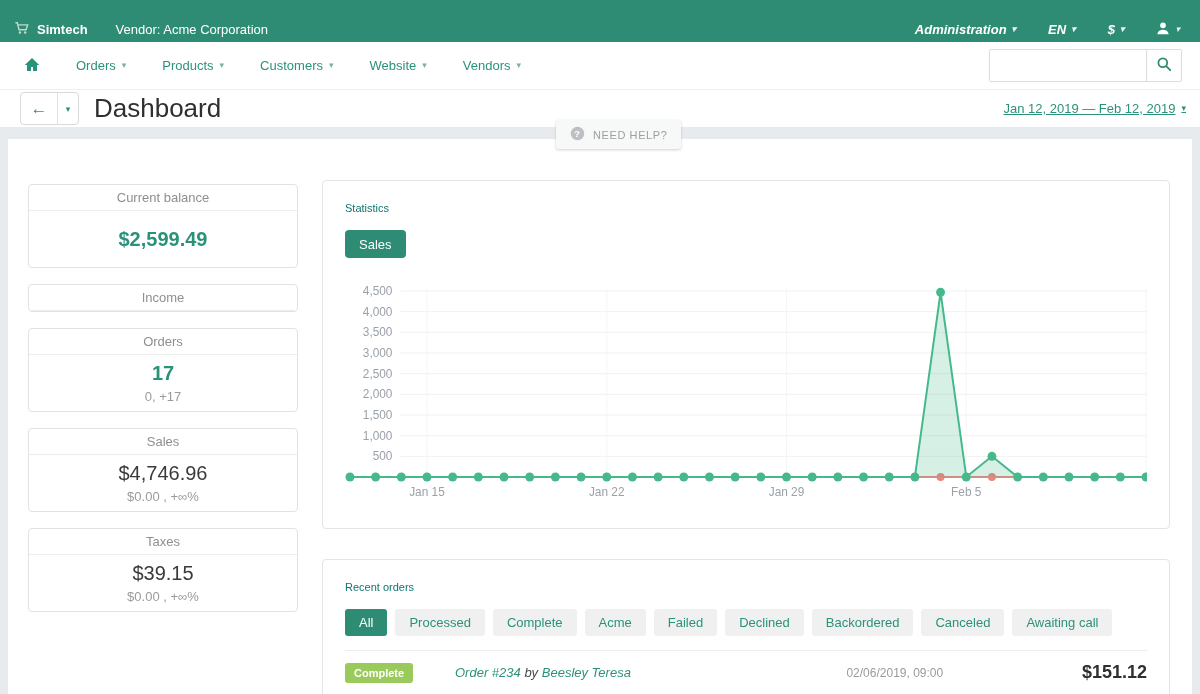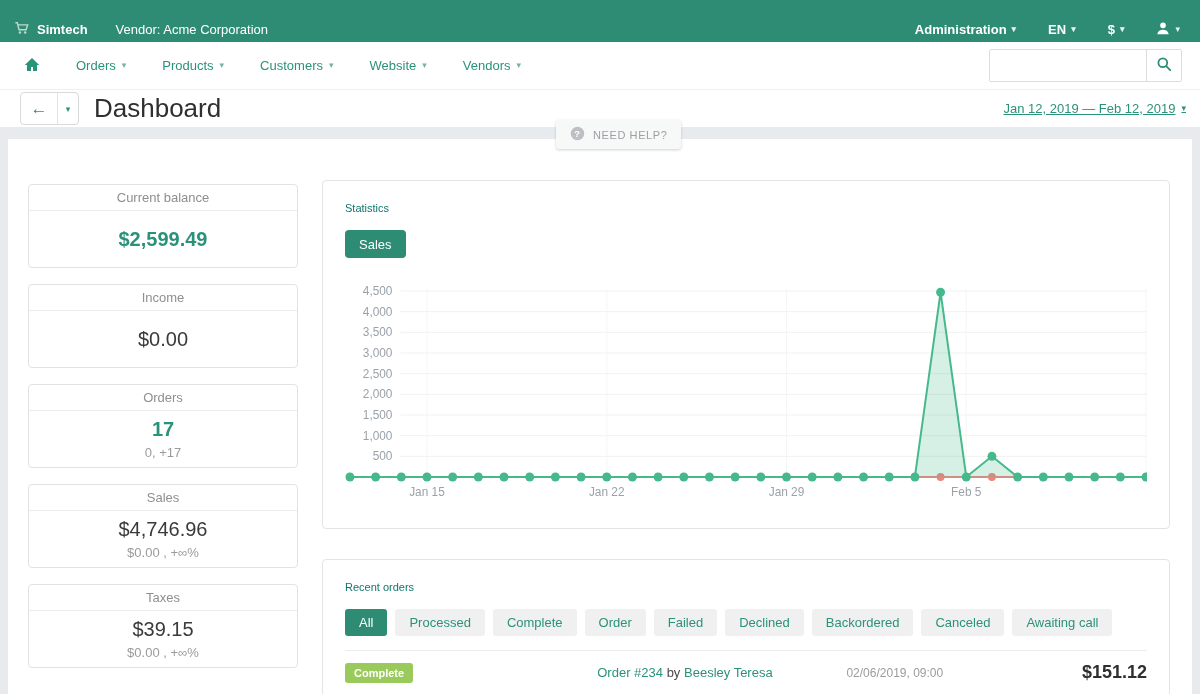--- a/index.html
+++ b/index.html
@@ -4,21 +4,21 @@
 <style>
   * { margin:0; padding:0; box-sizing:border-box; }
   html,body { width:1200px; height:694px; overflow:hidden; background:#e8ebed;
     font-family:"Liberation Sans", sans-serif; }
 
   
   .topbar { height:42px; background:#2e8c74; display:flex; align-items:center;
     color:#fff; font-size:13px; padding:16px 20px 0 14px; }
   .topbar .brand { font-weight:bold; margin-left:8px; }
   .topbar .vendor { margin-left:28px; }
-  .topbar-right { margin-left:auto; display:flex; gap:32px; align-items:center; }
+  .topbar-right { margin-left:auto; display:flex; gap:32px; align-items:center;font-style:italic; }
   .tb-item { display:flex; align-items:center; gap:5px; cursor:pointer; }
   .tb-item.bold { font-weight:bold; }
   .caret { font-size:9px; line-height:1; }
   .caret.white { color:#e8f2ee; }
   .caret.teal { color:#79b3a2; }
 
   
   .navbar { height:48px; background:#fff; display:flex; align-items:center;
     padding:0 18px 0 24px; border-bottom:1px solid #eef0f0; }
   .nav-links { display:flex; gap:36px; align-items:center; }
@@ -75,21 +75,21 @@
 
   .pills { display:flex; gap:8px; margin-top:16px; }
   .pill { height:27px; padding:0 14px; border-radius:3px; background:#f0f0f0;
     color:#2b927a; font-size:13px; border:none; cursor:pointer; }
   .pill.active { background:#2e8c74; color:#fff; }
   .orders-divider { border-bottom:1px solid #ececec; margin-top:14px; }
   .order-row { display:flex; align-items:center; padding:11px 0; }
   .badge-cell { width:110px; }
   .status-badge { display:inline-block; background:#9aca5b; color:#fff; font-size:11px;
     font-weight:bold; padding:4px 9px; border-radius:3px; }
-  .order-cell { flex:1.3; text-align:right; font-size:13px; color:#4a4a4a; }
+  .order-cell { flex:1.3; text-align:left; font-size:13px; color:#4a4a4a;font-style:italic; }
   .order-cell a { color:#2b927a; text-decoration:none; cursor:pointer; }
   .date-cell { flex:1; text-align:center; font-size:12px; color:#9b9b9b; }
   .total-cell { width:130px; text-align:right; font-size:18px; color:#2f2f2f;
     font-weight:bold; }
 </style>
 </head>
 <body>
 
 <header class="topbar">
   <span>
@@ -202,24 +202,20 @@
   <aside class="cards-col">
     <div class="card no-sub">
       <div class="card-head">Current balance</div>
       <div class="card-body">
         <div class="card-value accent">$2,599.49</div>
 
       </div>
     </div>
     <div class="card no-sub">
       <div class="card-head">Income</div>
-      <div class="card-body">
-        <div class="card-value">$0.00</div>
-
-      </div>
     </div>
     <div class="card">
       <div class="card-head">Orders</div>
       <div class="card-body">
         <div class="card-value accent">17</div>
         <div class="card-sub">0, +17</div>
       </div>
     </div>
     <div class="card">
       <div class="card-head">Sales</div>
@@ -340,21 +336,21 @@
           <circle cx="811" cy="196" r="4.5" fill="#45b98c"></circle>
         </svg>
     </div>
 
     <div class="panel">
       <div class="panel-title">Recent orders</div>
       <div class="pills" id="filters">
           <button class="pill active">All</button>
           <button class="pill">Processed</button>
           <button class="pill">Complete</button>
-          <button class="pill">Order</button>
+          <button class="pill">Acme</button>
           <button class="pill">Failed</button>
           <button class="pill">Declined</button>
           <button class="pill">Backordered</button>
           <button class="pill">Canceled</button>
           <button class="pill">Awaiting call</button>
         </div>
       <div class="orders-divider"></div>
       <div class="order-row">
         <span class="badge-cell">
           <span class="status-badge">Complete</span>

